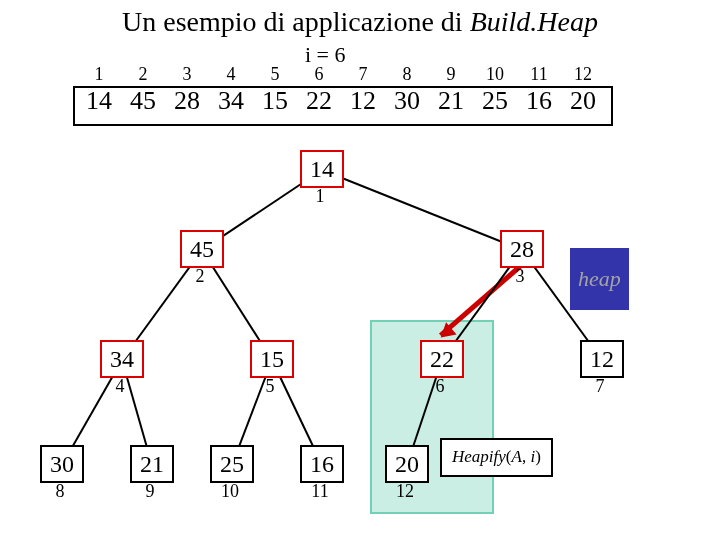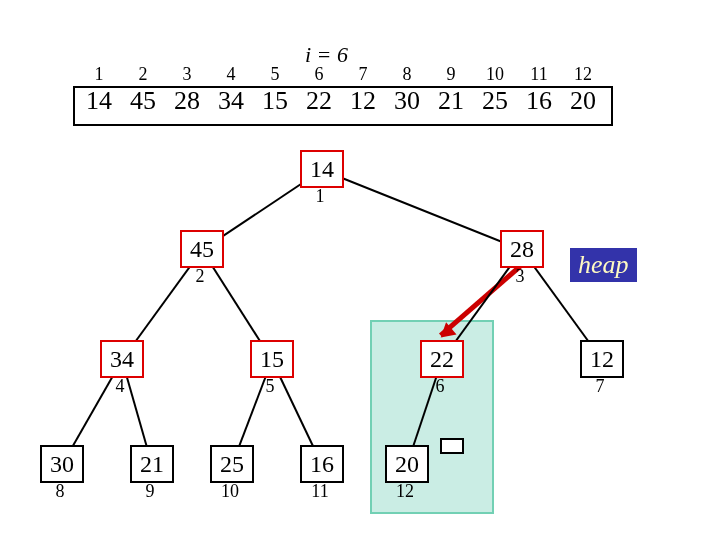--- a/index.html
+++ b/index.html
@@ -1,63 +1,69 @@
 <!DOCTYPE html>
 <html><head>
 <meta charset="utf-8">
 <style>
   html,body{margin:0;padding:0;font-family:"Times New Roman",serif;background:#fff}
   .canvas{position:relative;width:720px;height:540px}
   .title{position:absolute;top:6px;left:0;width:720px;text-align:center;font-size:28px}
   .title .em{font-style:italic}
   
-  .i-eq{position:absolute;font-style:italic;font-size:22px;color:#000}
+  .i-eq{position:absolute;font-size:22px;color:#000}
   
   .idx{position:absolute;font-size:18px;text-align:center;width:44px}
   
   .arr-box{position:absolute;border:2px solid #000;height:36px}
   .cell{position:absolute;font-size:26px;text-align:center;width:44px;top:3px}
   
   .node{position:absolute;width:40px;height:34px;border:2px solid #000;background:#fff;
         font-size:24px;text-align:center;line-height:34px}
   .node.red{border-color:#d00}
   .sub{position:absolute;font-size:18px;text-align:center;width:40px}
   
   .edge{position:absolute;background:#000;height:2px;transform-origin:left center}
   
   .heap-box{position:absolute;border:2px solid #0a7;background:#9fe0cf;opacity:.55}
-  .heap-label{position:absolute;background:#33a;color:#fef9c3;font-style:italic;
-              font-size:26px;padding:2px 8px}
+  .heap-label{position:absolute;background:#33a;color:#a3a3a3;font-style:italic;
+              font-size:22px;padding:18px 8px}
   
   .arrow-line{position:absolute;background:#c00;height:5px;transform-origin:left center}
   .arrow-head{position:absolute;width:0;height:0;border-left:14px solid #c00;
               border-top:8px solid transparent;border-bottom:8px solid transparent}
   
   .code-box{position:absolute;border:2px solid #000;background:#fff;
             font-size:17px;padding:6px 10px;line-height:1.35}
   .code-box .fn{font-style:italic}
   .code-box .kw{font-weight:bold}
   .floor{font-family:monospace}
 </style>
 </head>
 <body>
 
 <div class="canvas" id="cv">
 
+  <div class="title">
+    <span>Un esempio di applicazione di </span><span class="em">Build.Heap</span>
+  </div>
 
   <div class="heap-box" id="heapbox" style="left: 370px; top: 320px; width: 120px; height: 190px;"></div>
 
   <div class="arrow-line" id="arrln" style="left: 520px; top: 264px; width: 105.097px; transform: rotate(139.086deg);"></div>
   <div class="arrow-head" id="arrhd" style="left: 438.58px; top: 324.831px; transform: rotate(139.086deg);"></div>
 
   <div class="heap-label" id="heaplab" style="left: 570px; top: 248px;">heap</div>
 
   <div class="i-eq" id="ieq" style="left: 305px; top: 42px;">i = 6</div>
 
   <div class="code-box" id="codebox" style="left: 440px; top: 438px;">
+    <div>
+      <span>    </span><span class="fn">Heapify</span><span>(</span><span class="fn">A</span><span>, </span><span class="fn">i</span><span>)</span>
+    </div>
   </div>
 
 <div class="idx" style="left: 77px; top: 64px;">1</div>
     <div class="idx" style="left: 121px; top: 64px;">2</div>
     <div class="idx" style="left: 165px; top: 64px;">3</div>
     <div class="idx" style="left: 209px; top: 64px;">4</div>
     <div class="idx" style="left: 253px; top: 64px;">5</div>
     <div class="idx" style="left: 297px; top: 64px;">6</div>
     <div class="idx" style="left: 341px; top: 64px;">7</div>
     <div class="idx" style="left: 385px; top: 64px;">8</div>

